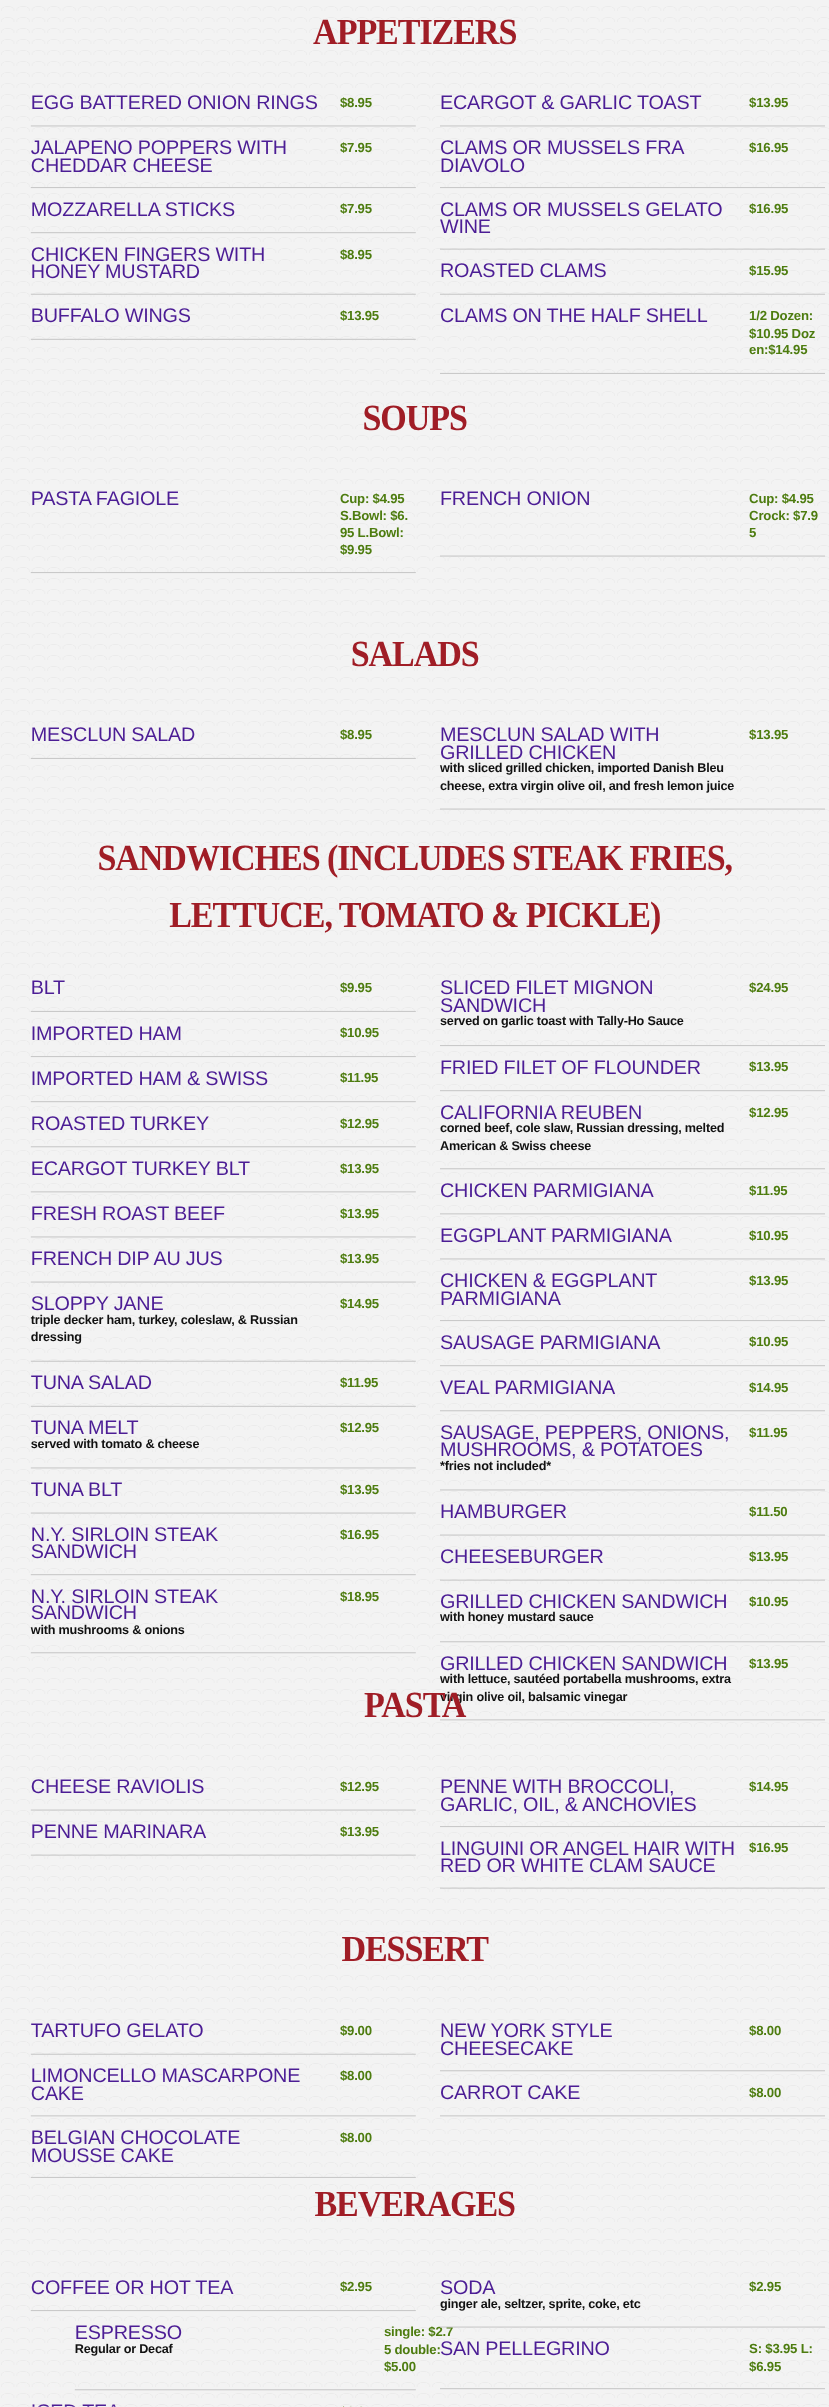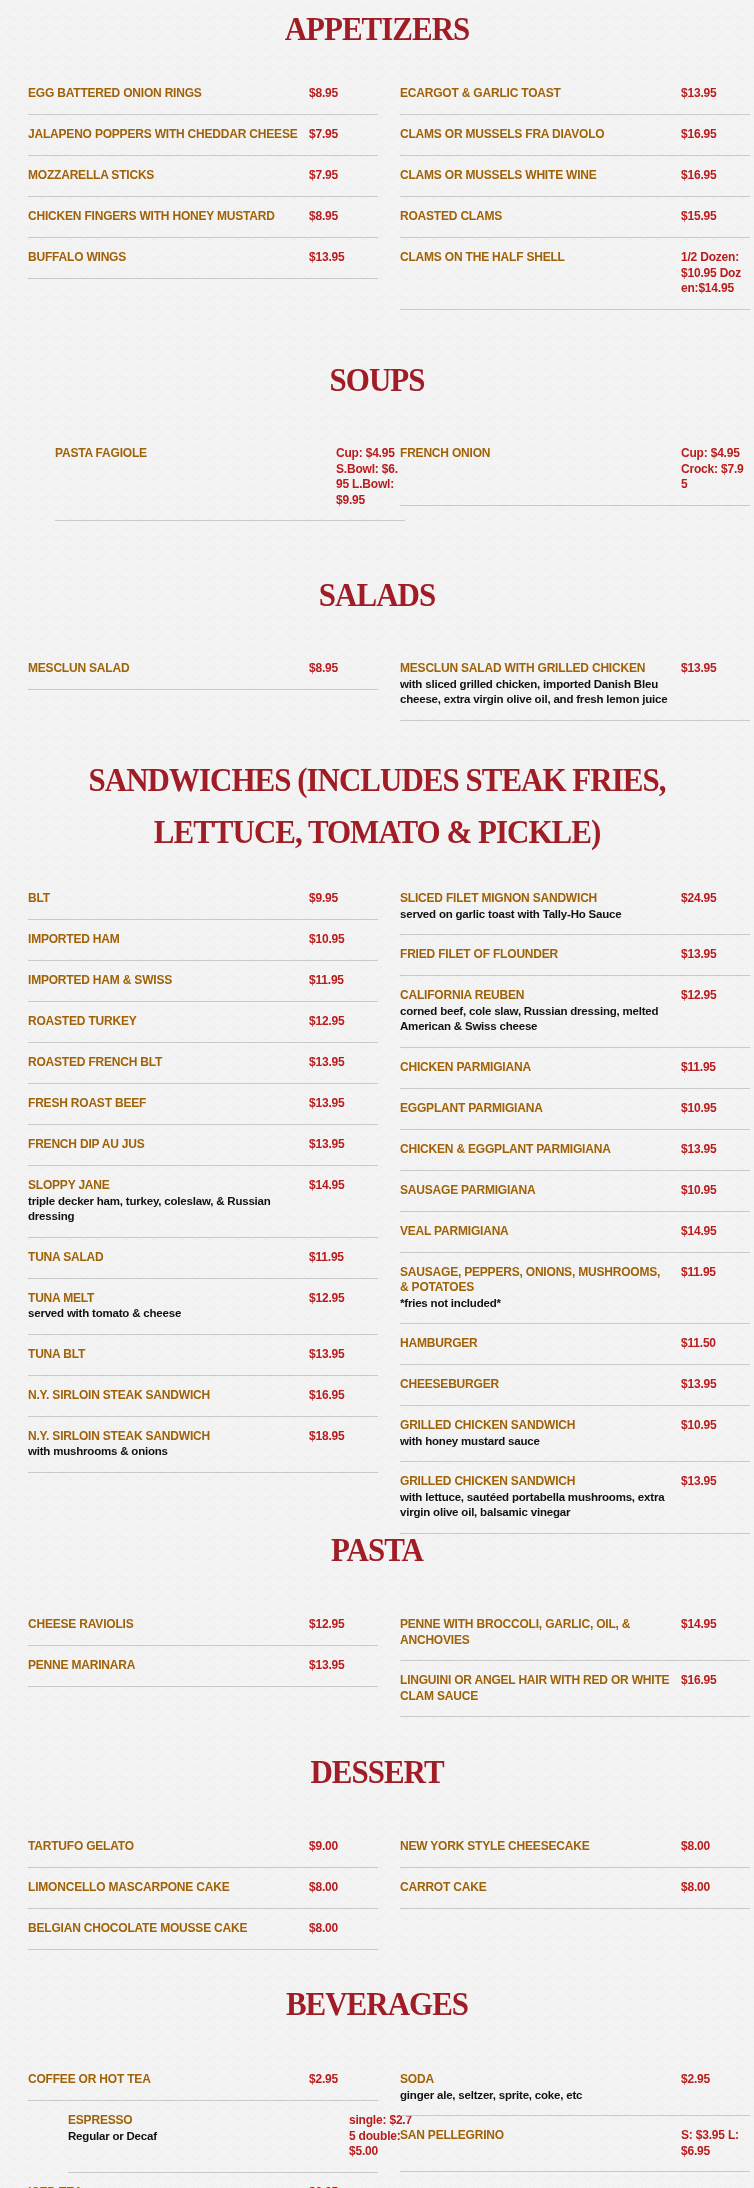--- a/index.html
+++ b/index.html
@@ -15,23 +15,23 @@
   .heading{
     position:absolute;left:0;width:754px;text-align:center;
     font-family:"Liberation Serif","DejaVu Serif",serif;font-weight:bold;
     color:#a01d26;font-size:31px;letter-spacing:-1px;line-height:40px;margin:0;
     transform:scaleY(1.08);
   }
   .col{position:absolute;width:350px;}
   .col.left{left:28px;}
   .col.right{left:400px;}
   .item{position:relative;border-bottom:1.5px solid #c9c9c9;padding:12px 0 12px 0;min-height:16px;}
-  .name{color:#a16207;font-weight:bold;font-size:12px;line-height:15.5px;width:270px;letter-spacing:-0.2px;}
+  .name{color:#4c1d95;font-weight:normal;font-size:18px;line-height:15.5px;width:270px;letter-spacing:-0.2px;}
   .desc{color:#111;font-weight:bold;font-size:11.5px;line-height:15.5px;width:275px;letter-spacing:-0.2px;}
-  .price{position:absolute;left:281px;top:12px;width:66px;color:#b91c1c;font-weight:bold;font-size:12px;line-height:15.5px;letter-spacing:-0.2px;word-break:break-all;}
+  .price{position:absolute;left:281px;top:12px;width:66px;color:#4d7c0f;font-weight:bold;font-size:12px;line-height:15.5px;letter-spacing:-0.2px;word-break:break-all;}
 </style>
 </head>
 <body>
 
 <div class="section" style="top:0px;">
   <h2 class="heading" style="top:9px;">APPETIZERS</h2>
   <div class="col left" style="top:74px;">
       <div class="item">
         <div class="name">EGG BATTERED ONION RINGS</div>
         <div class="price">$8.95</div>
@@ -56,37 +56,37 @@
   <div class="col right" style="top:74px;">
       <div class="item">
         <div class="name">ECARGOT &amp; GARLIC TOAST</div>
         <div class="price">$13.95</div>
       </div>
       <div class="item">
         <div class="name">CLAMS OR MUSSELS FRA DIAVOLO</div>
         <div class="price">$16.95</div>
       </div>
       <div class="item">
-        <div class="name">CLAMS OR MUSSELS WHITE WINE</div>
+        <div class="name">CLAMS OR MUSSELS GELATO WINE</div>
         <div class="price">$16.95</div>
       </div>
       <div class="item">
         <div class="name">ROASTED CLAMS</div>
         <div class="price">$15.95</div>
       </div>
       <div class="item" style="min-height: 47px;">
         <div class="name">CLAMS ON THE HALF SHELL</div>
         <div class="price">1/2 Dozen: $10.95 Dozen:$14.95</div>
       </div>
     </div>
 </div>
 
 <div class="section" style="top:360px;">
   <h2 class="heading" style="top:0px;">SOUPS</h2>
-  <div class="col left" style="top:74px;margin-left:27px;">
+  <div class="col left" style="top:74px;">
       <div class="item" style="min-height: 62px;">
         <div class="name">PASTA FAGIOLE</div>
         <div class="price">Cup: $4.95 S.Bowl: $6.95 L.Bowl: $9.95</div>
       </div>
     </div>
   <div class="col right" style="top:74px;">
       <div class="item" style="min-height: 47px;">
         <div class="name">FRENCH ONION</div>
         <div class="price">Cup: $4.95 Crock: $7.95</div>
       </div>
@@ -123,21 +123,21 @@
       </div>
       <div class="item">
         <div class="name">IMPORTED HAM &amp; SWISS</div>
         <div class="price">$11.95</div>
       </div>
       <div class="item">
         <div class="name">ROASTED TURKEY</div>
         <div class="price">$12.95</div>
       </div>
       <div class="item">
-        <div class="name">ROASTED FRENCH BLT</div>
+        <div class="name">ECARGOT TURKEY BLT</div>
         <div class="price">$13.95</div>
       </div>
       <div class="item">
         <div class="name">FRESH ROAST BEEF</div>
         <div class="price">$13.95</div>
       </div>
       <div class="item">
         <div class="name">FRENCH DIP AU JUS</div>
         <div class="price">$13.95</div>
       </div>

